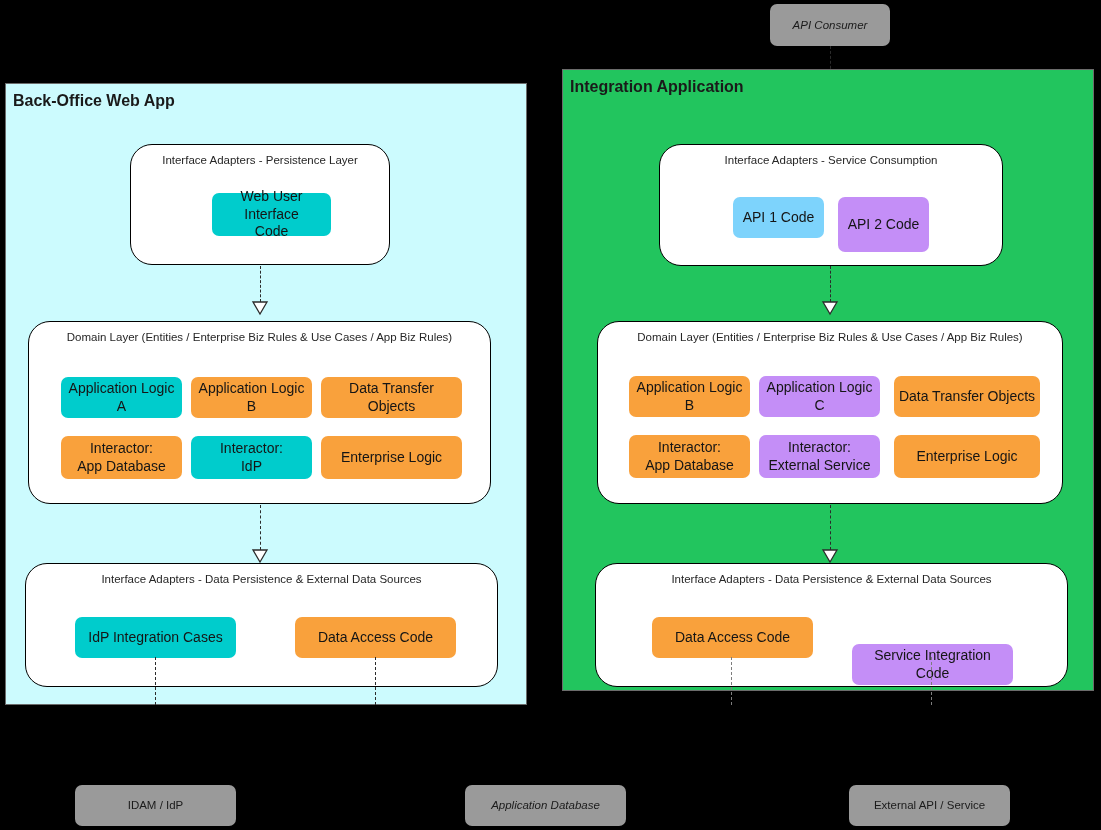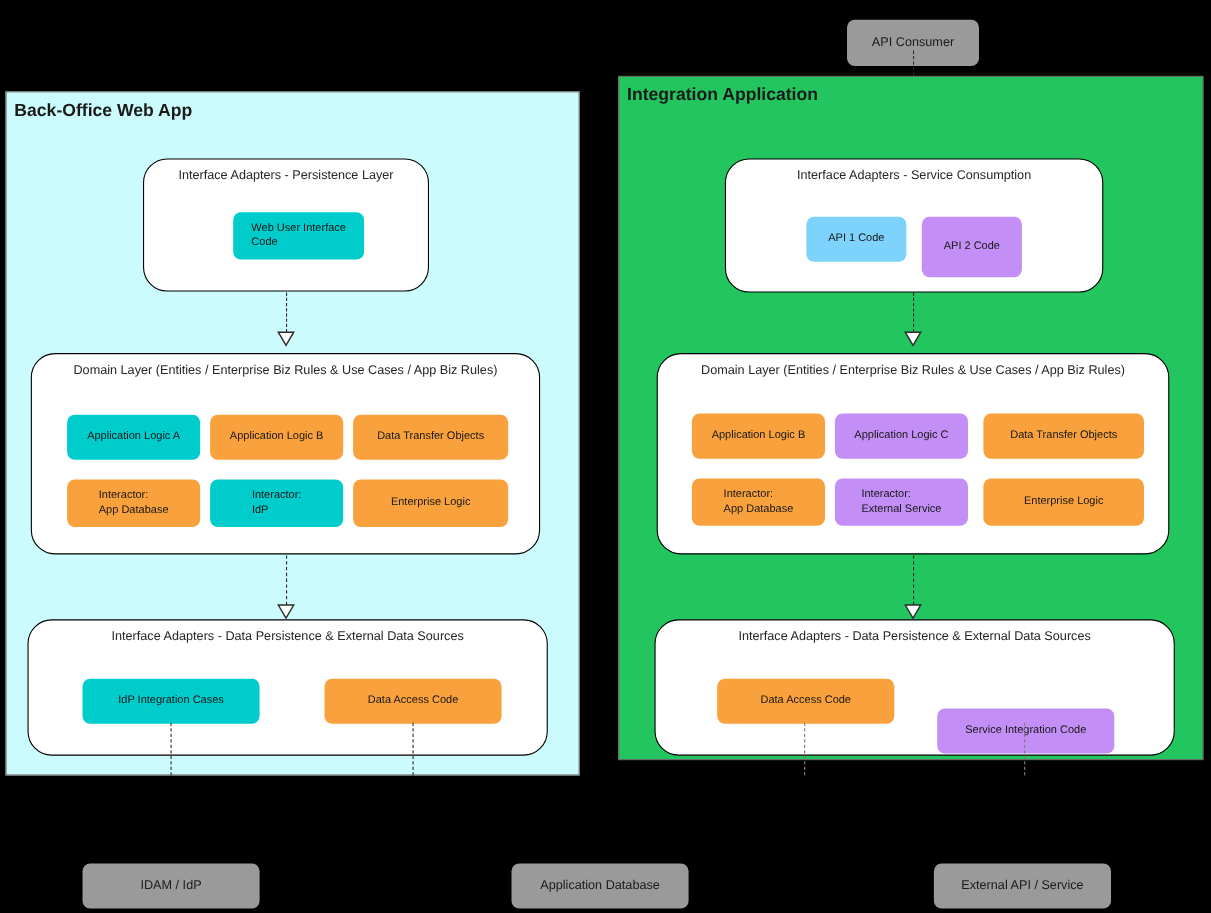--- a/index.html
+++ b/index.html
@@ -54,21 +54,22 @@
   }
 
   
   .chip {
     position: absolute;
     box-sizing: border-box;
     border-radius: 7px;
     display: flex;
     align-items: center;
     justify-content: center;
-    font-size: 10px;
+    text-align: center;
+    font-size: 14px;
     color: #151515;
     line-height: 1.25;
     padding: 2px 4px;
     white-space: pre-line;
   }
 
   
   .actor {
     position: absolute;
     box-sizing: border-box;
@@ -90,21 +91,21 @@
     border-left: 1.4px dashed #2b2b2b;
   }
   .vline.gray { border-left-color: #7d7d7d; }
   .arrow-svg { position: absolute; overflow: visible; }
 </style>
 </head>
 <body>
 
 <div id="canvas">
 
-  <div class="actor" style="left:770px; top:18px; width:120px; height:42px;">
+  <div class="actor" style="left:770px; top:4px; width:120px; height:42px;font-style:italic;">
     <span>API Consumer</span>
   </div>
 
   <div class="vline" style="left:830px; top:46px; height:82px;"></div>
   <svg class="arrow-svg" width="16" height="14" style="left:822px; top:127px;">
     <polygon points="1,1 15,1 8,13" fill="#ffffff" stroke="#2b2b2b" stroke-width="1.3"></polygon>
   </svg>
 
   <div class="panel" style="left:5px; top:83px; width:522px; height:622px; background:#ccfbfe;">
     <div class="panel-label">Back-Office Web App</div>
@@ -222,20 +223,20 @@
       <span>Service Integration Code</span>
     </div>
   </div>
 
   <div class="vline gray" style="left:731px; top:657px; height:48px;"></div>
   <div class="vline gray" style="left:931px; top:657px; height:48px;"></div>
 
   <div class="actor" style="left:75px; top:785px; width:161px; height:41px;">
     <span>IDAM / IdP</span>
   </div>
-  <div class="actor" style="left:465px; top:785px; width:161px; height:41px;">
+  <div class="actor" style="left:465px; top:785px; width:161px; height:41px;font-style:italic;">
     <span>Application Database</span>
   </div>
   <div class="actor" style="left:849px; top:785px; width:161px; height:41px;">
     <span>External API / Service</span>
   </div>
 
 </div>
 
 </body></html>

